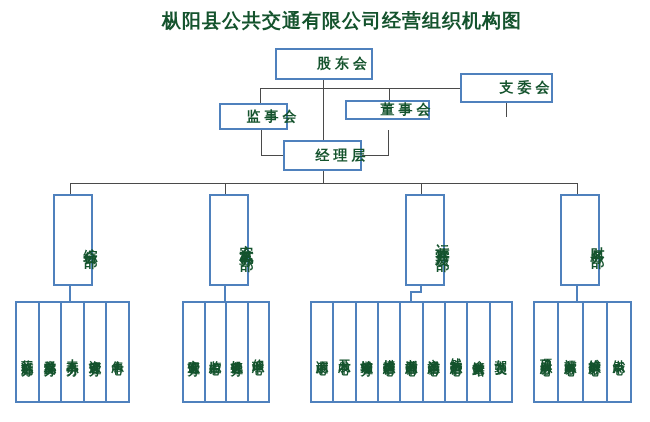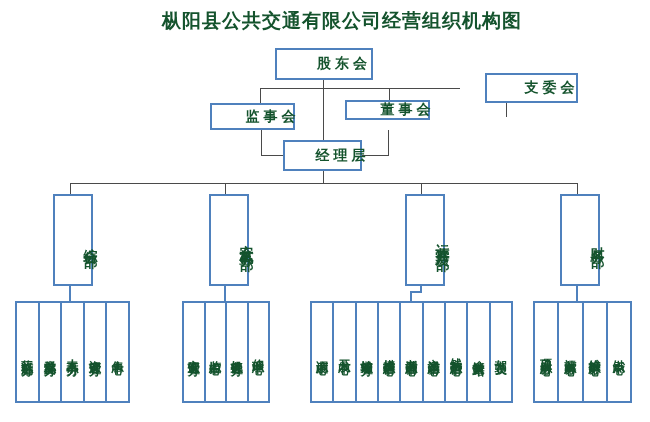--- a/index.html
+++ b/index.html
@@ -61,24 +61,24 @@
   <div class="bline" style="left:69px;top:286px;width:2px;height:15px"></div>
   <div class="bline" style="left:224px;top:286px;width:2px;height:15px"></div>
   <div class="bline" style="left:420px;top:286px;width:2px;height:7px"></div>
   <div class="bline" style="left:410px;top:291px;width:12px;height:2px"></div>
   <div class="bline" style="left:410px;top:291px;width:2px;height:10px"></div>
   <div class="bline" style="left:576px;top:284px;width:2px;height:17px"></div>
 
   <div class="node" style="left:275px;top:48px;width:98px;height:32px">
     <span class="hlabel">股东会</span>
   </div>
-  <div class="node" style="left:485px;top:73px;width:93px;height:30px">
+  <div class="node" style="left:460px;top:73px;width:93px;height:30px">
     <span class="hlabel">支委会</span>
   </div>
-  <div class="node" style="left:210px;top:103px;width:85px;height:27px">
+  <div class="node" style="left:219px;top:103px;width:69px;height:27px">
     <span class="hlabel">监事会</span>
   </div>
   <div class="node" style="left:345px;top:100px;width:85px;height:20px">
     <span class="hlabel">董事会</span>
   </div>
   <div class="node" style="left:283px;top:140px;width:79px;height:31px">
     <span class="hlabel">经理层</span>
   </div>
 
   <div class="node" style="left:53px;top:194px;width:33px;height:92px">

